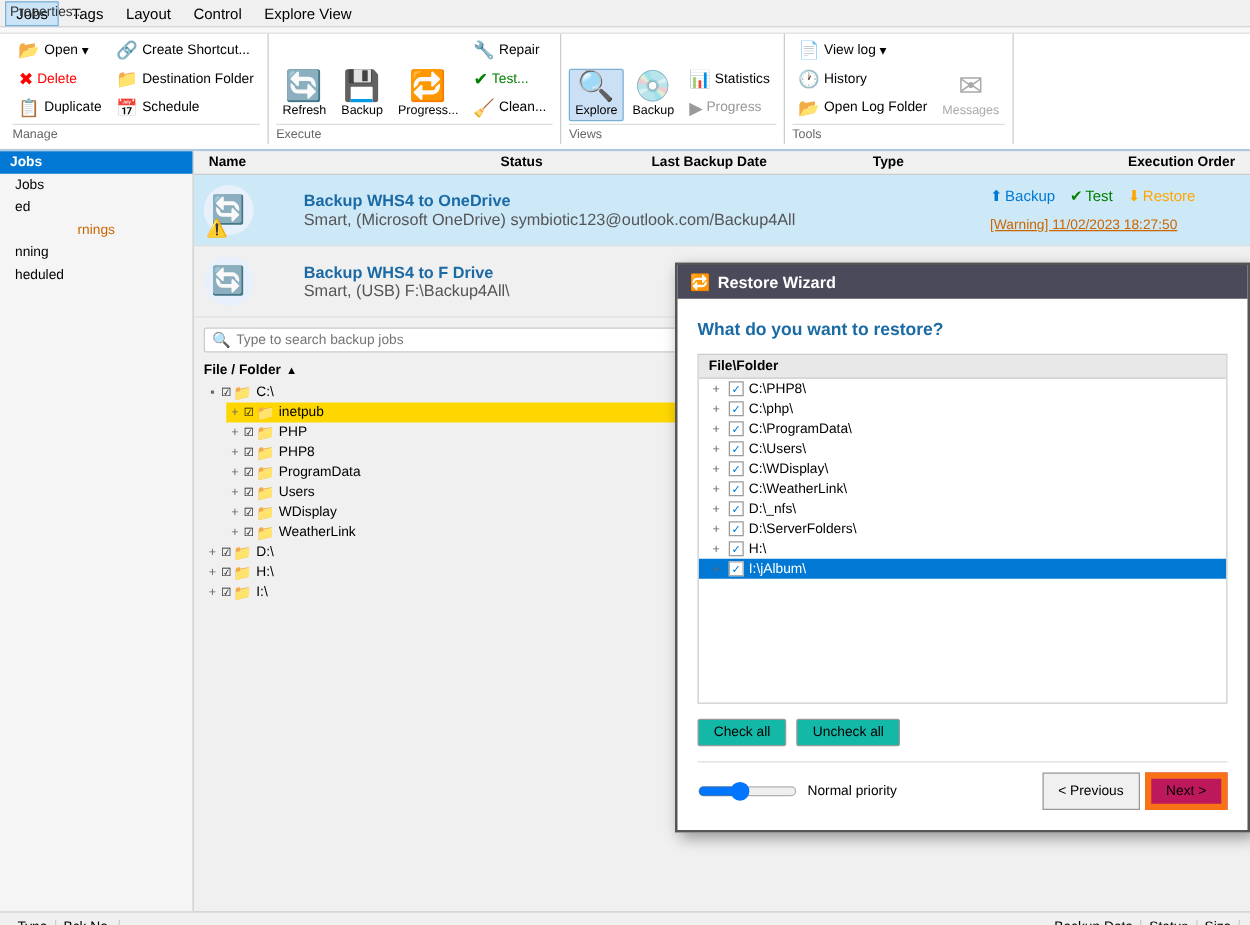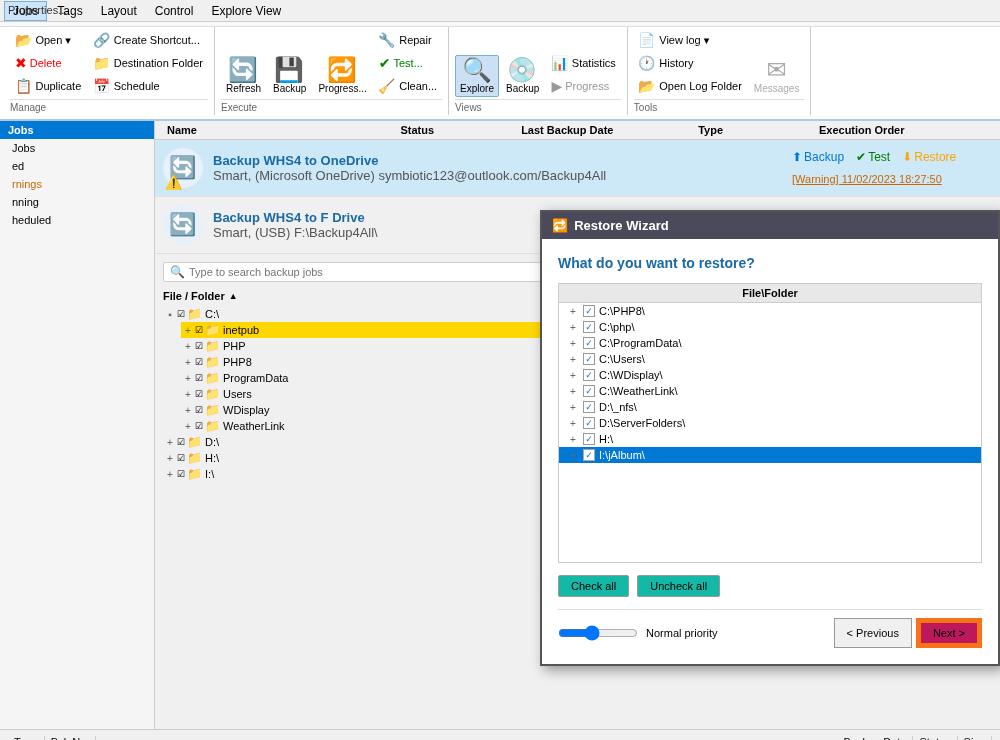--- a/index.html
+++ b/index.html
@@ -24,29 +24,29 @@
     .ribbon-btn-small { display: flex; align-items: center; gap: 3px; cursor: pointer; padding: 2px 4px; border: 1px solid transparent; border-radius: 2px; font-size: 11px; white-space: nowrap; }
     .ribbon-btn-small .small-icon { font-size: 14px; }
 
     
     .main-layout { display: flex; height: calc(740px - 22px - 110px); }
 
     
     .sidebar { width: 155px; background: #f5f5f5; border-right: 1px solid #ccc; display: flex; flex-direction: column; }
     .sidebar-section { background: #0078d4; color: white; padding: 3px 8px; font-size: 11px; font-weight: bold; }
     .sidebar-item { padding: 3px 12px; font-size: 11px; cursor: pointer; }
-    .sidebar-item.warning { color: #cc6600; }
+    .sidebar-item.warning { color: #cc6600; text-align: center; }
 
     
     .content-area { flex: 1; display: flex; flex-direction: column; overflow: hidden; }
 
     
     .job-row { display: flex; align-items: center; padding: 8px; border-bottom: 1px solid #e0e0e0; cursor: pointer; position: relative; }
     .job-row.selected { background: #cde8f7; }
-    .job-info { flex: 1; }
+    .job-info { flex: 1; margin-left: 30px; }
     .job-title { font-size: 13px; font-weight: bold; color: #1a6aa5; }
     .job-desc { font-size: 13px; color: #555; }
     .job-actions { display: flex; gap: 8px; align-items: flex-start; flex-direction: column; min-width: 200px; }
     .job-action-row { display: flex; gap: 12px; }
     .job-action-link { color: #0078d4; text-decoration: none; font-size: 12px; cursor: pointer; display: flex; align-items: center; gap: 2px; }
     .job-warning-link { color: #cc6600; font-size: 11px; text-decoration: underline; cursor: pointer; }
 
     
     .file-browser { padding: 8px; flex: 1; overflow-y: auto; }
     .search-box { display: flex; align-items: center; border: 1px solid #ccc; background: white; padding: 2px 6px; border-radius: 2px; margin-bottom: 8px; }
@@ -66,21 +66,21 @@
     .bottom-bar { height: 24px; display: flex; align-items: center; background: #f0f0f0; border-top: 1px solid #ccc; padding: 0 8px; font-size: 11px; }
     .bottom-col { padding: 0 6px; border-right: 1px solid #ccc; }
 
     
     .dialog-overlay { position: fixed; top: 0; left: 0; right: 0; bottom: 0; z-index: 100; pointer-events: none; }
     .dialog { position: absolute; top: 210px; left: 540px; width: 460px; background: white; border: 2px solid #555; box-shadow: 4px 4px 12px rgba(0,0,0,0.4); pointer-events: all; }
     .dialog-titlebar { background: #4a4a5a; color: white; padding: 6px 10px; display: flex; align-items: center; gap: 6px; font-size: 13px; font-weight: bold; }
     .dialog-content { padding: 16px; }
     .dialog-question { color: #1a6aa5; font-size: 14px; font-weight: bold; margin-bottom: 12px; }
     .dialog-list { border: 1px solid #ccc; height: 280px; overflow-y: auto; margin-bottom: 12px; }
-    .dialog-list-header { background: #e8e8e8; padding: 3px 8px; font-size: 11px; font-weight: bold; border-bottom: 1px solid #ccc; text-align: center; }
+    .dialog-list-header { background: #e8e8e8; padding: 3px 8px; font-size: 11px; font-weight: bold; border-bottom: 1px solid #ccc; }
     .dialog-list-item { display: flex; align-items: center; padding: 2px 8px; font-size: 11px; gap: 4px; cursor: pointer; }
     .dialog-list-item.selected { background: #0078d4; color: white; }
     .dialog-list-item .expand-icon { width: 12px; text-align: center; font-size: 10px; color: #666; }
     .dialog-list-item .cb { width: 12px; height: 12px; border: 1px solid #999; background: white; display: inline-flex; align-items: center; justify-content: center; font-size: 9px; flex-shrink: 0; }
     .dialog-list-item .cb.checked { background: white; color: #0078d4; }
     .dialog-buttons-row { display: flex; gap: 8px; margin-bottom: 12px; }
     .dialog-btn { padding: 4px 12px; border: 1px solid #999; background: #14b8a6; cursor: pointer; font-size: 11px; border-radius: 2px; }
     .dialog-footer { display: flex; align-items: center; justify-content: space-between; padding-top: 8px; border-top: 1px solid #ddd; }
     .priority-section { display: flex; align-items: center; gap: 8px; font-size: 11px; }
     .priority-slider { width: 80px; }
@@ -235,21 +235,21 @@
     <div class="sidebar-item">heduled</div>
   </div>
 
   <div class="content-area">
 
     <div class="col-headers">
       <div class="col-header" style="flex:2;">Name</div>
       <div class="col-header" style="flex:1;">Status</div>
       <div class="col-header" style="flex:1.5;">Last Backup Date</div>
       <div class="col-header" style="flex:1;">Type</div>
-      <div class="col-header" style="flex:1.5;">Execution Order</div>
+      <div class="col-header" style="flex:1.5;text-align:right;">Execution Order</div>
     </div>
 
     <div class="job-row selected">
       <div style="position:relative;margin-right:10px;flex-shrink:0;">
         <div style="width:40px;height:40px;border-radius:50%;background:#e8f0fb;display:flex;align-items:center;justify-content:center;font-size:22px;">🔄</div>
         <span style="position:absolute;bottom:-2px;left:2px;font-size:14px;">⚠️</span>
       </div>
       <div class="job-info">
         <div class="job-title">Backup WHS4 to OneDrive</div>
         <div class="job-desc">Smart, (Microsoft OneDrive) symbiotic123@outlook.com/Backup4All</div>

